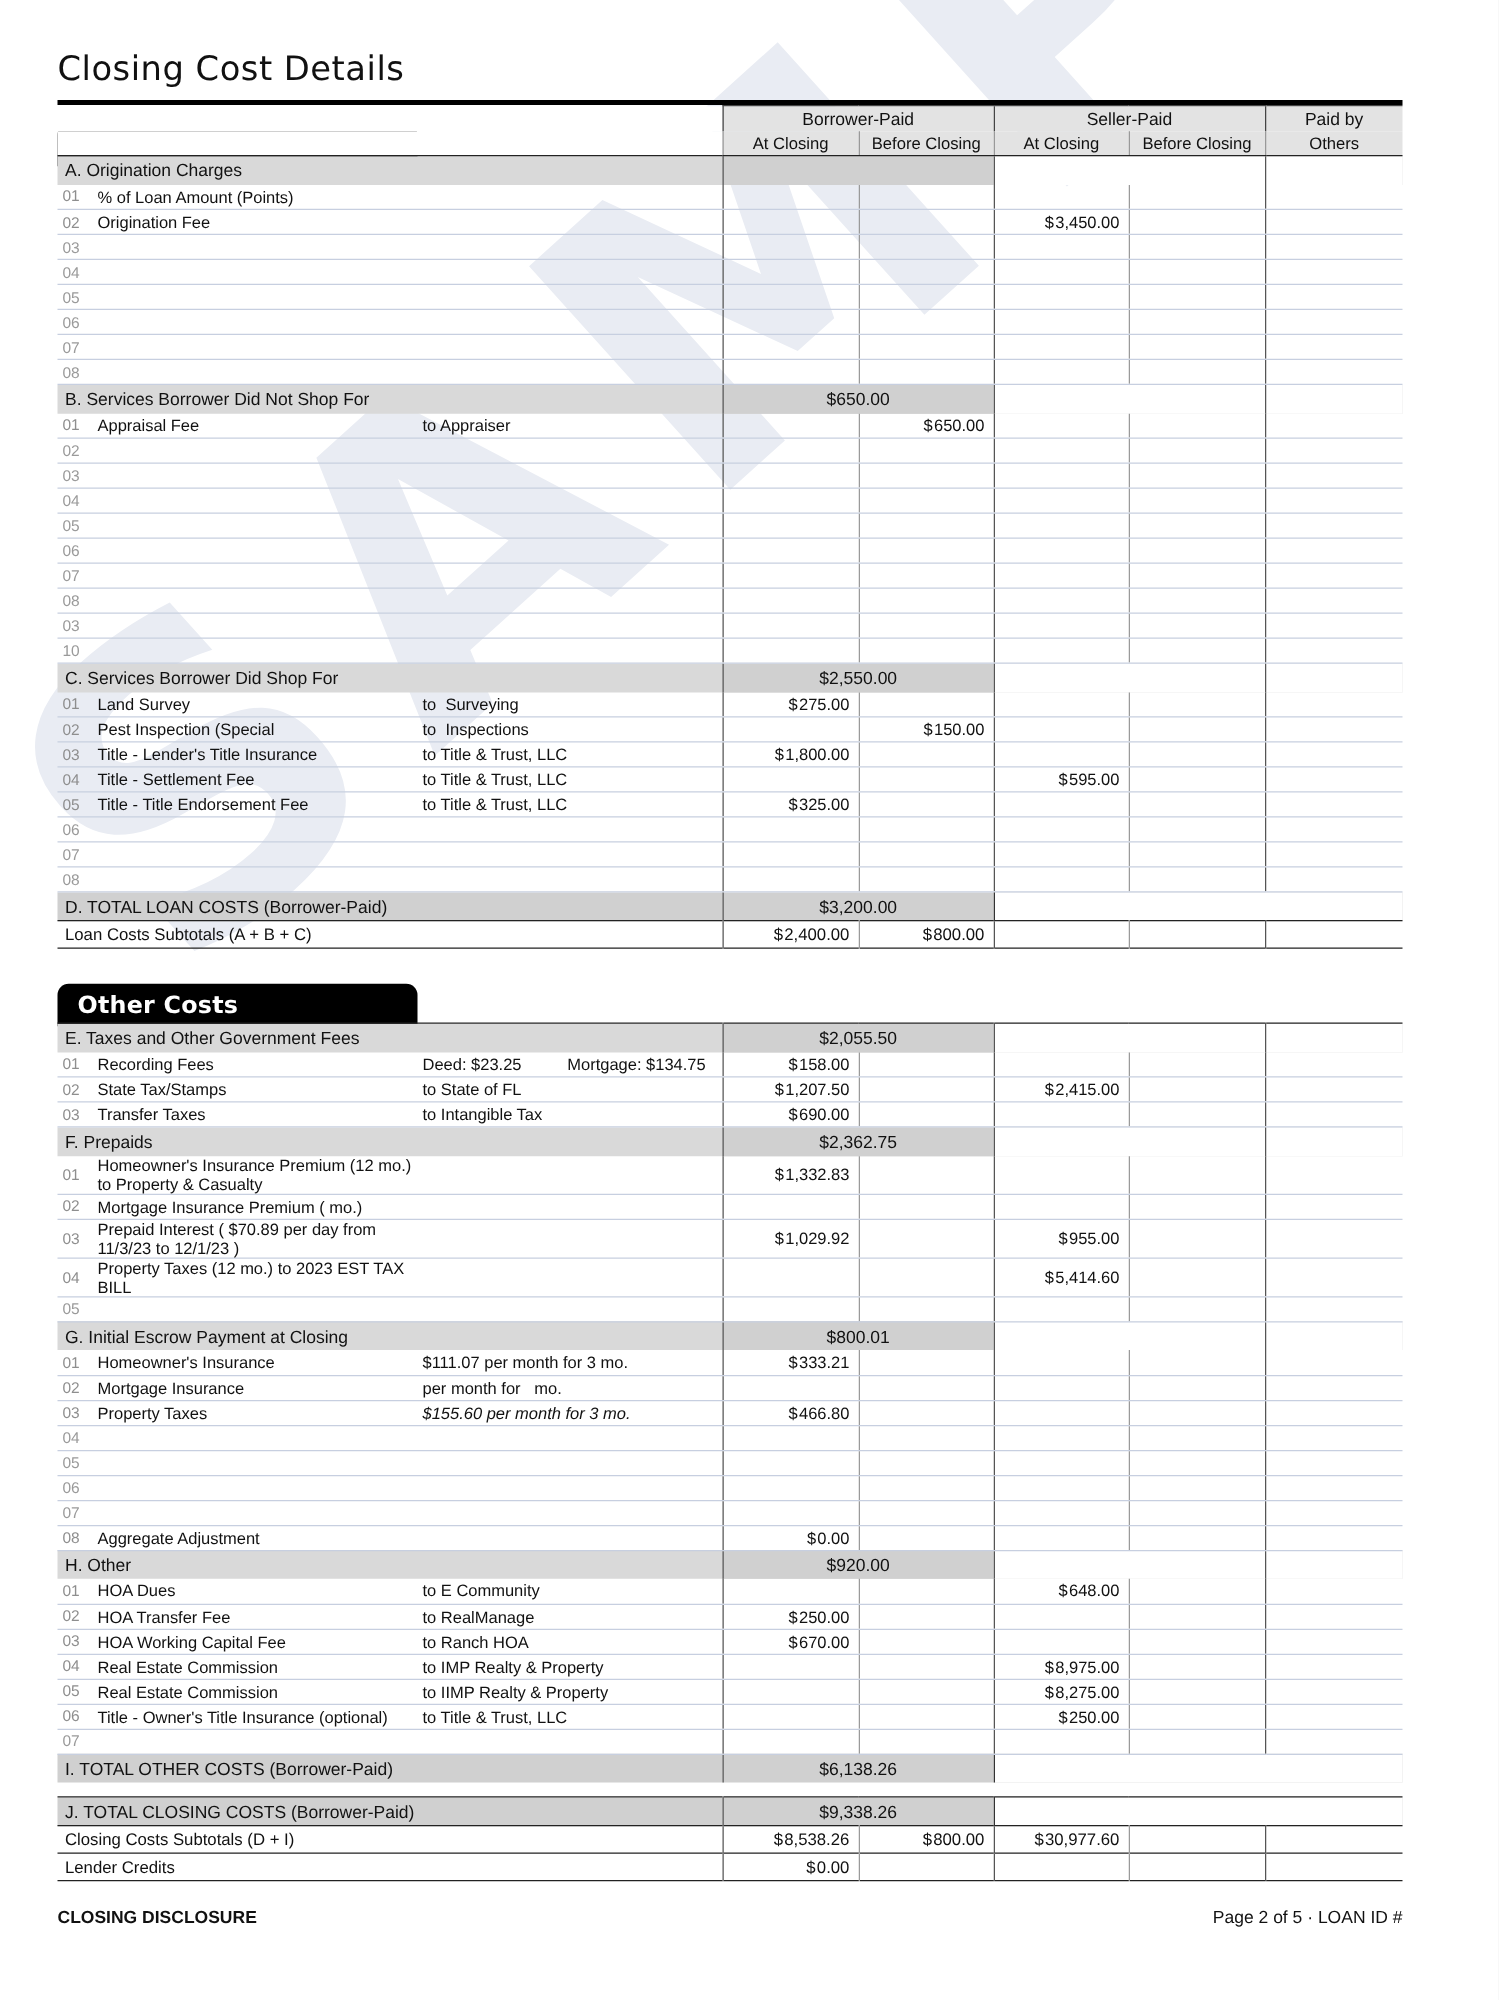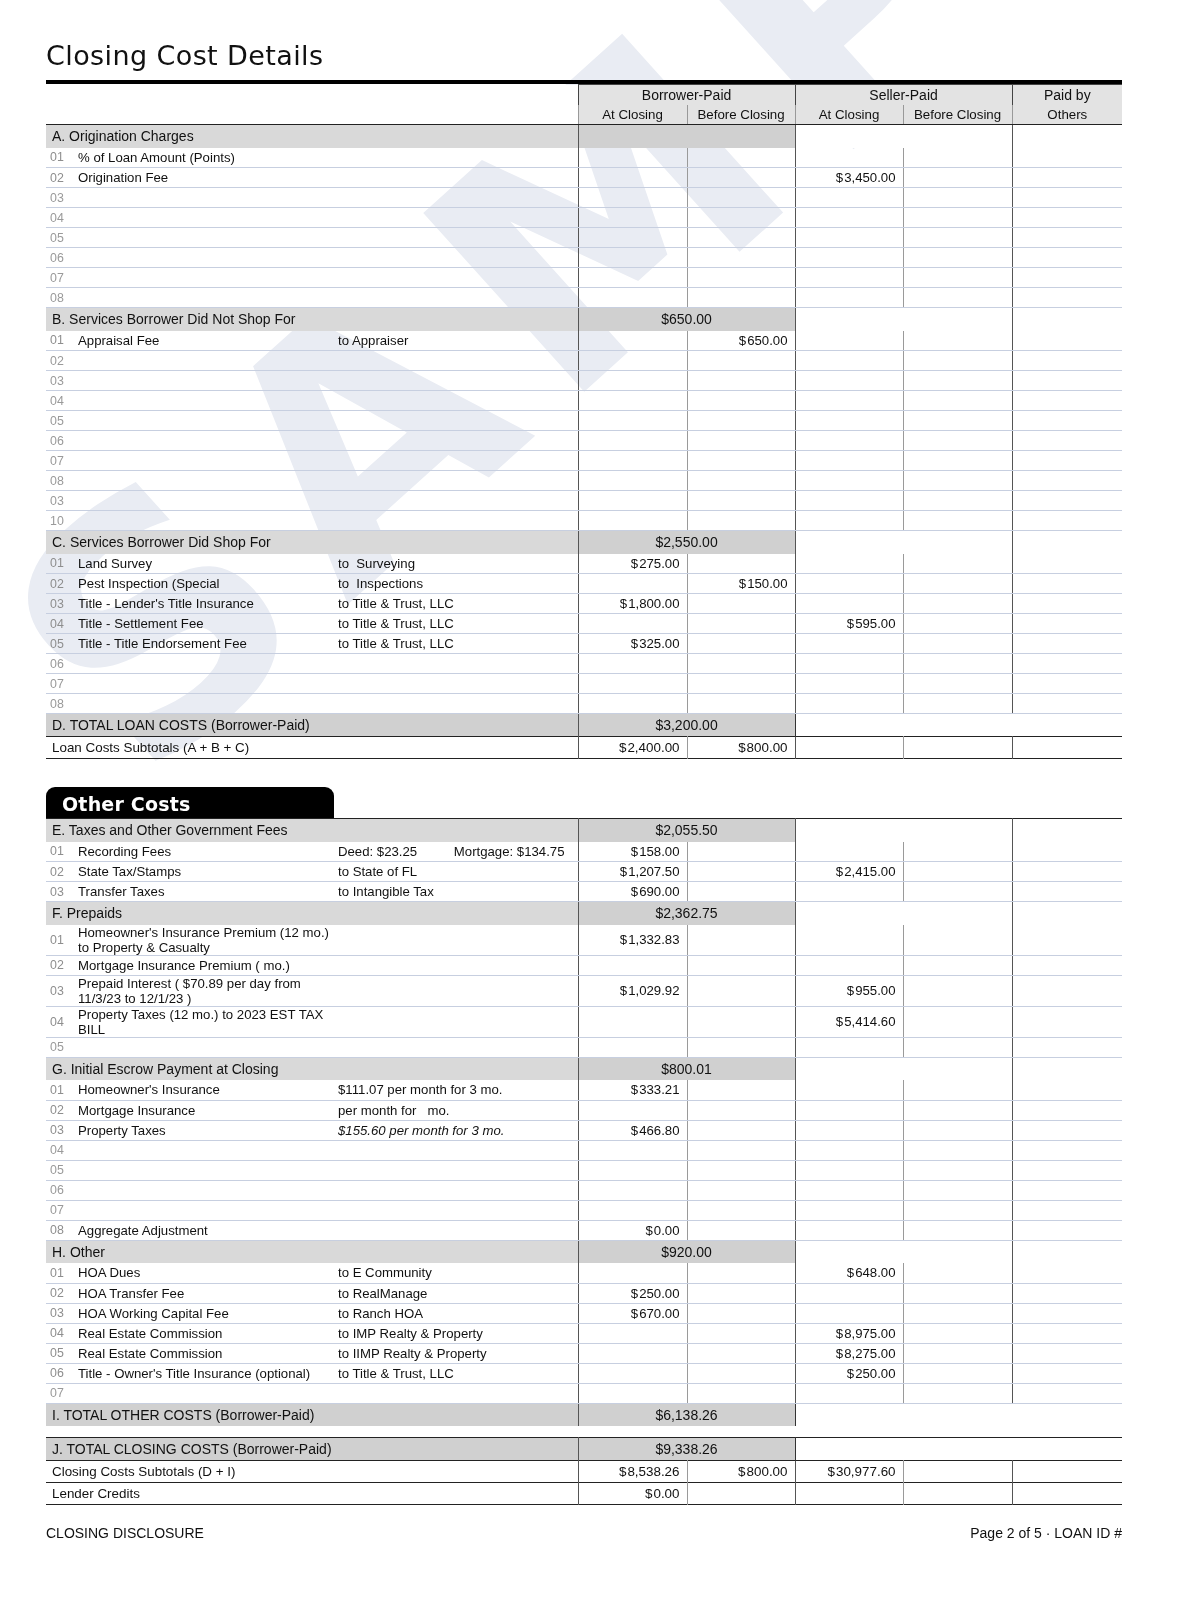--- a/index.html
+++ b/index.html
@@ -147,21 +147,21 @@
     border-top:1.4px solid #222;
     border-bottom:1.4px solid #222;
   }
   .blockend td { border-bottom:1.6px solid #222; }
 
   .center { text-align:center; }
 
   
   .footer-left {
     position:absolute; left:46px; top:1525px;
-    font-size:14px; color:#111;
+    font-size:14px; color:#111;font-weight:bold;
   }
   .footer-right {
     position:absolute; right:77px; top:1525px;
     font-size:14px; color:#111;
   }
 </style>
 </head>
 <body>
 
 <div id="page">

